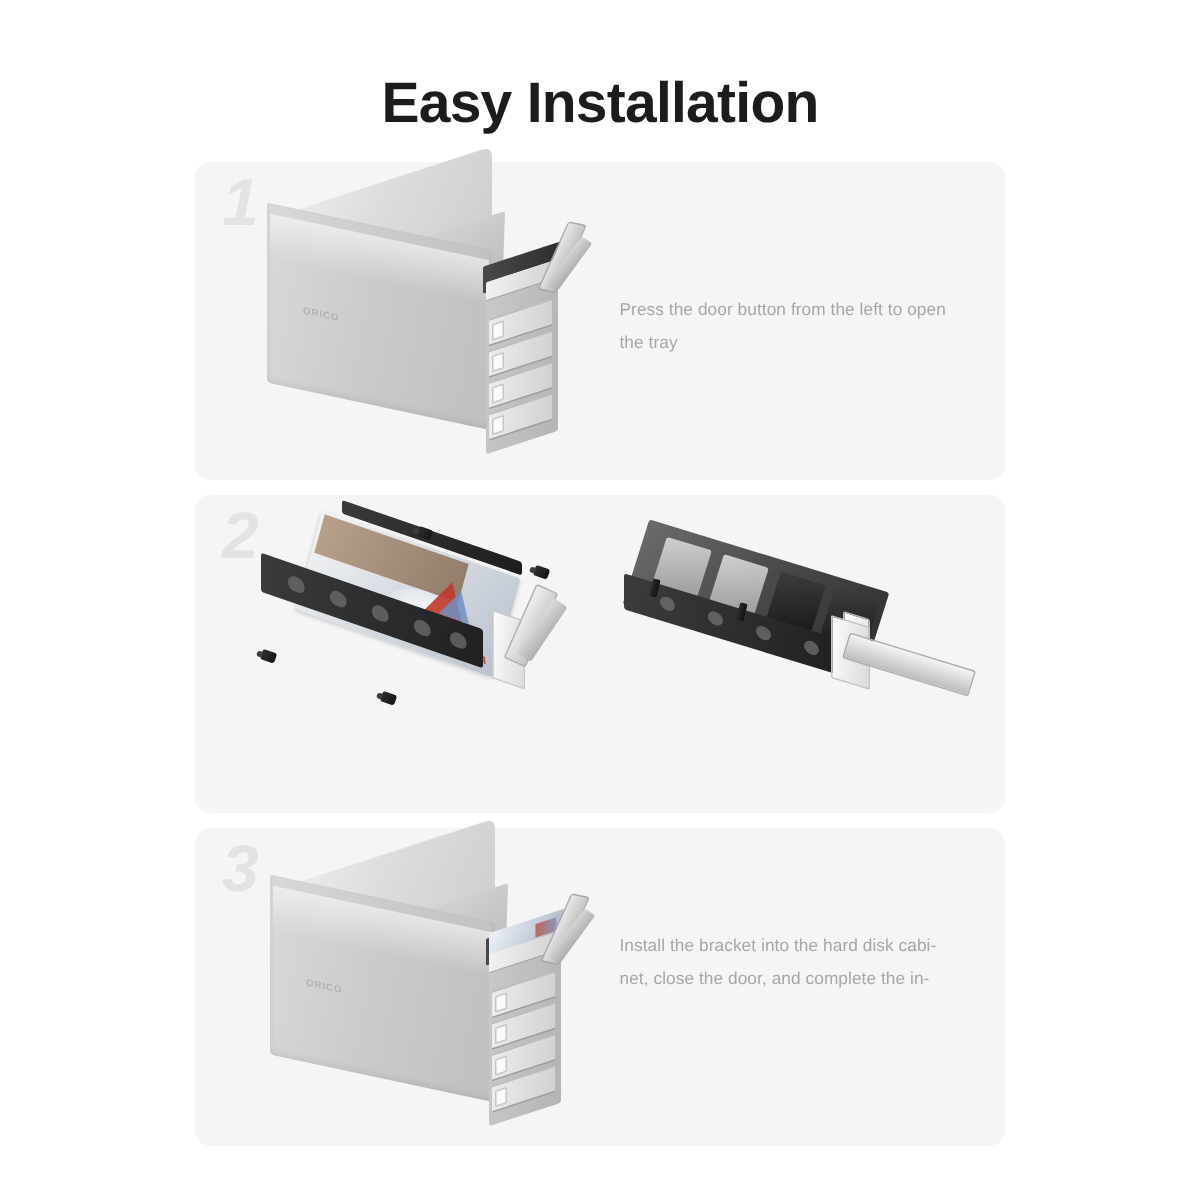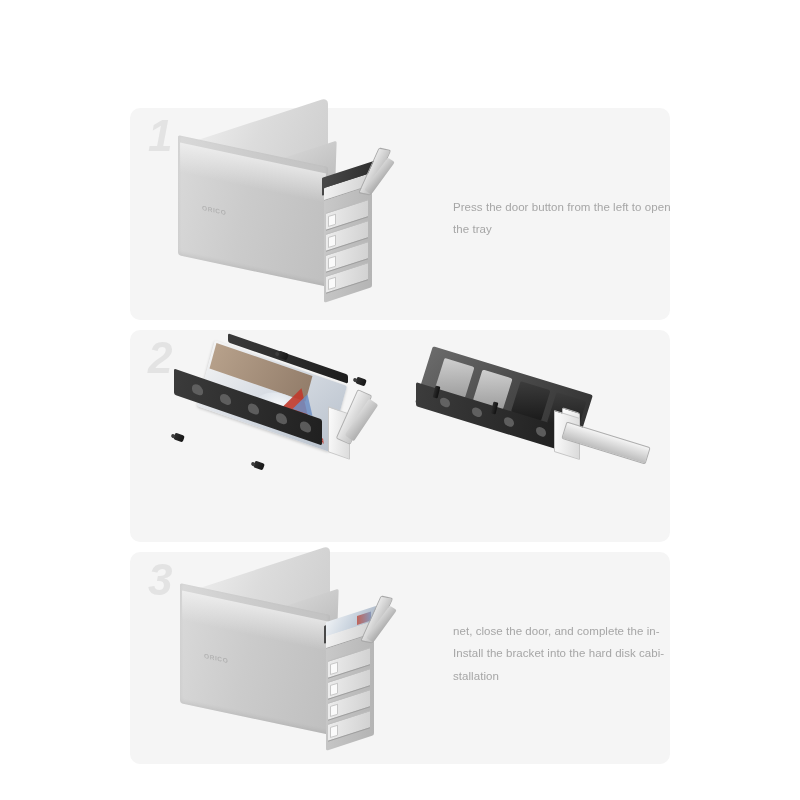--- a/index.html
+++ b/index.html
@@ -59,21 +59,20 @@
     user-select: none;
   }
 
   .step-text {
     position: absolute;
     color: #a6a6a6;
     font-size: 11.5px;
     line-height: 1.95;
     letter-spacing: 0.05px;
     font-family: "Liberation Sans", sans-serif;
-    margin-left: 40px;
   }
   #text-1 { left: 283px; top: 88px;  width: 230px; }
   #text-3 { left: 283px; top: 68px;  width: 215px; }
 
   .step-text-wide {
     position: absolute;
     left: 12px;
     top: 160px;
     width: 520px;
     color: #a6a6a6;
@@ -428,20 +427,21 @@
     width: 14px; height: 9px;
     background: linear-gradient(90deg, #bf4a3b, #7d8db4);
     opacity: 0.8;
   }
 </style>
 </head>
 <body>
 
 <div class="page">
 
+  <div class="title">Easy Installation</div>
 
   <div class="panel" id="panel-1">
     <div class="step-number">1</div>
 
     <div class="art enclosure" style="left:42px; top:10px;">
       <div class="enc-top"></div>
       <div class="enc-top2"></div>
       <div class="enc-side"></div>
       <div class="enc-side-sheen"></div>
       <div class="enc-logo">ORICO</div>
@@ -563,19 +563,18 @@
         <div class="tray-ins-drive"></div>
         <div class="tray-silver"></div>
         <div class="tray-handle">
           <div class="hb"></div>
           <div class="hb2"></div>
         </div>
       </div>
     </div>
 
     <div class="step-text" id="text-3">
+      <div>Install the bracket into the hard disk cabi-</div>
       <div>net, close the door, and complete the in-</div>
-      <div>Install the bracket into the hard disk cabi-</div>
-      <div>stallation</div>
     </div>
   </div>
 
 </div>
 
 </body></html>

